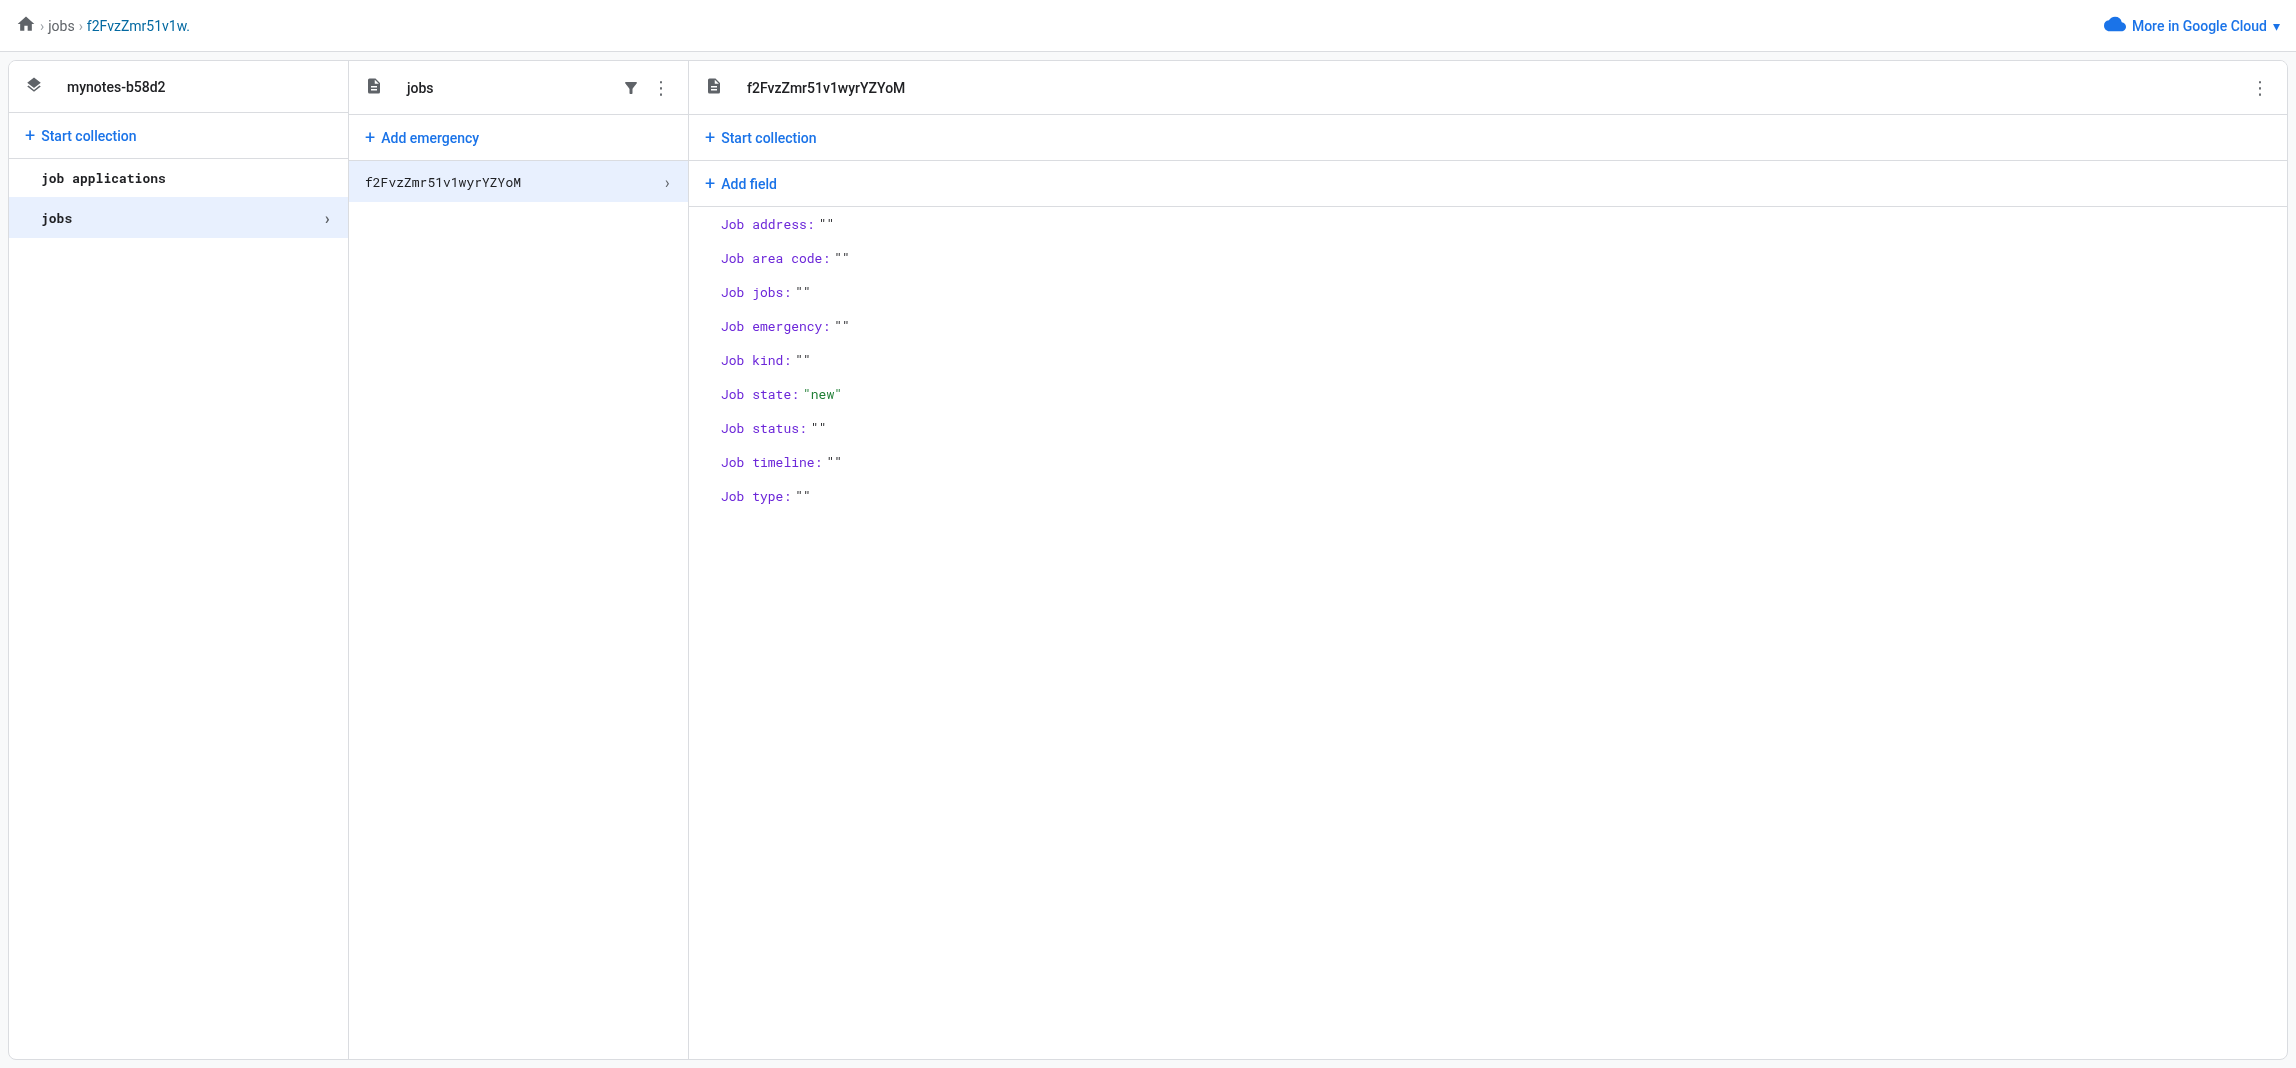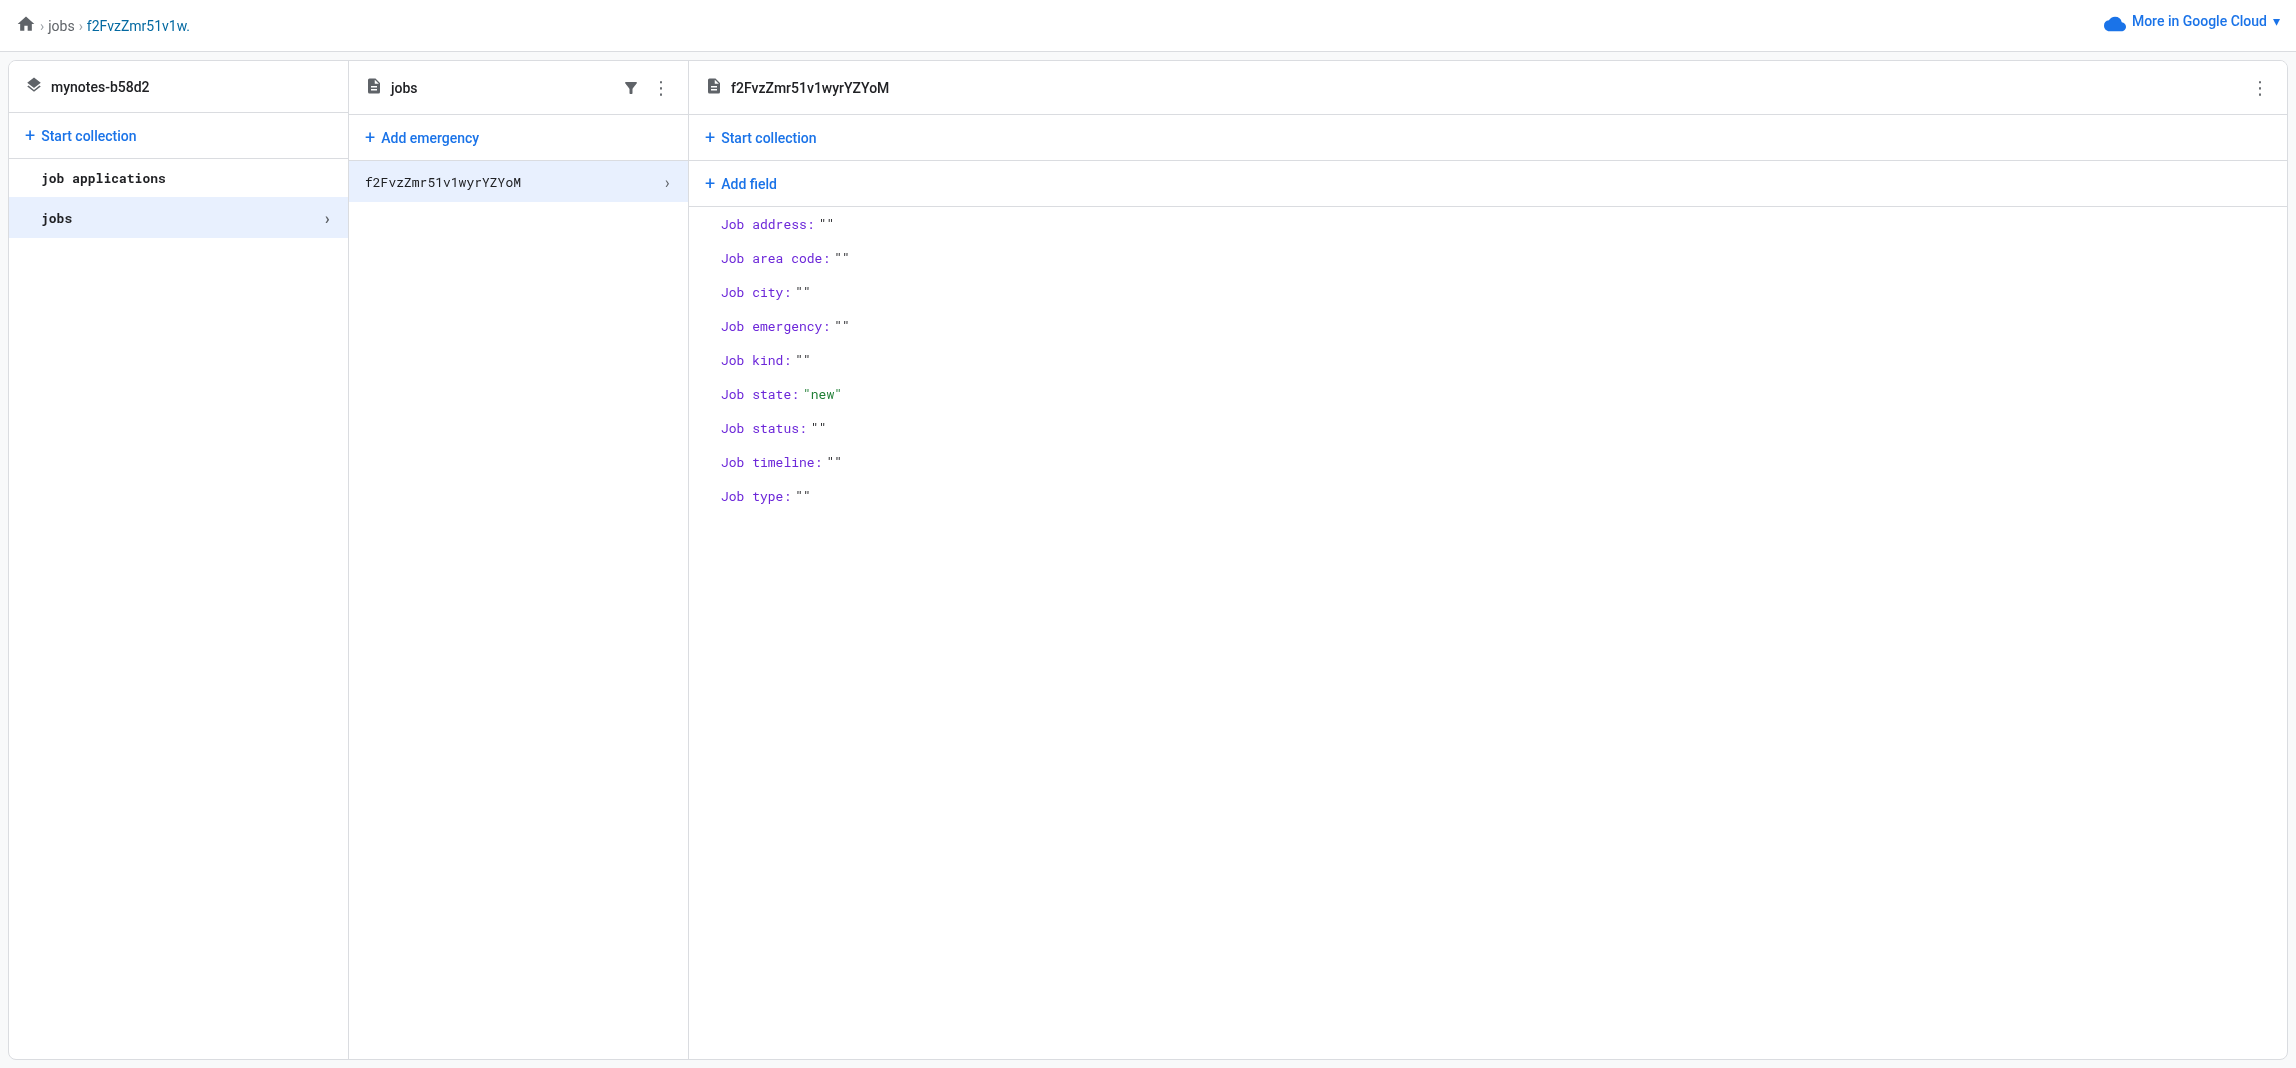--- a/index.html
+++ b/index.html
@@ -42,21 +42,21 @@
     .breadcrumb .crumb-link {
       color: #5f6368;
       cursor: pointer;
     }
     .breadcrumb .crumb-current {
       color: #0369a1;
       text-align: right;
     }
     .top-nav-right {
       display: flex;
-      align-items: flex-start;
+      align-items: center;
       gap: 6px;
       color: #1a73e8;
       font-size: 14px;
       font-weight: 500;
       cursor: pointer;
     }
 
     
     .main-content {
       display: flex;
@@ -91,21 +91,21 @@
     }
 
     
     .panel-header {
       display: flex;
       align-items: center;
       padding: 14px 16px;
       border-bottom: 1px solid #dadce0;
       background: #fff;
       min-height: 52px;
-      gap: 8px;
+      gap: 24px;
     }
     .panel-header-title {
       font-size: 14px;
       font-weight: 500;
       color: #202124;
       flex: 1;
       display: flex;
       align-items: center;
       gap: 8px;
     }
@@ -317,21 +317,21 @@
       <div id="fields-container">
           <div class="field-row">
             <span class="field-key">Job address:</span>
             <span class="field-value-empty"> ""</span>
           </div>
           <div class="field-row">
             <span class="field-key">Job area code:</span>
             <span class="field-value-empty"> ""</span>
           </div>
           <div class="field-row">
-            <span class="field-key">Job city:</span>
+            <span class="field-key">Job jobs:</span>
             <span class="field-value-empty"> ""</span>
           </div>
           <div class="field-row">
             <span class="field-key">Job emergency:</span>
             <span class="field-value-empty"> ""</span>
           </div>
           <div class="field-row">
             <span class="field-key">Job kind:</span>
             <span class="field-value-empty"> ""</span>
           </div>

